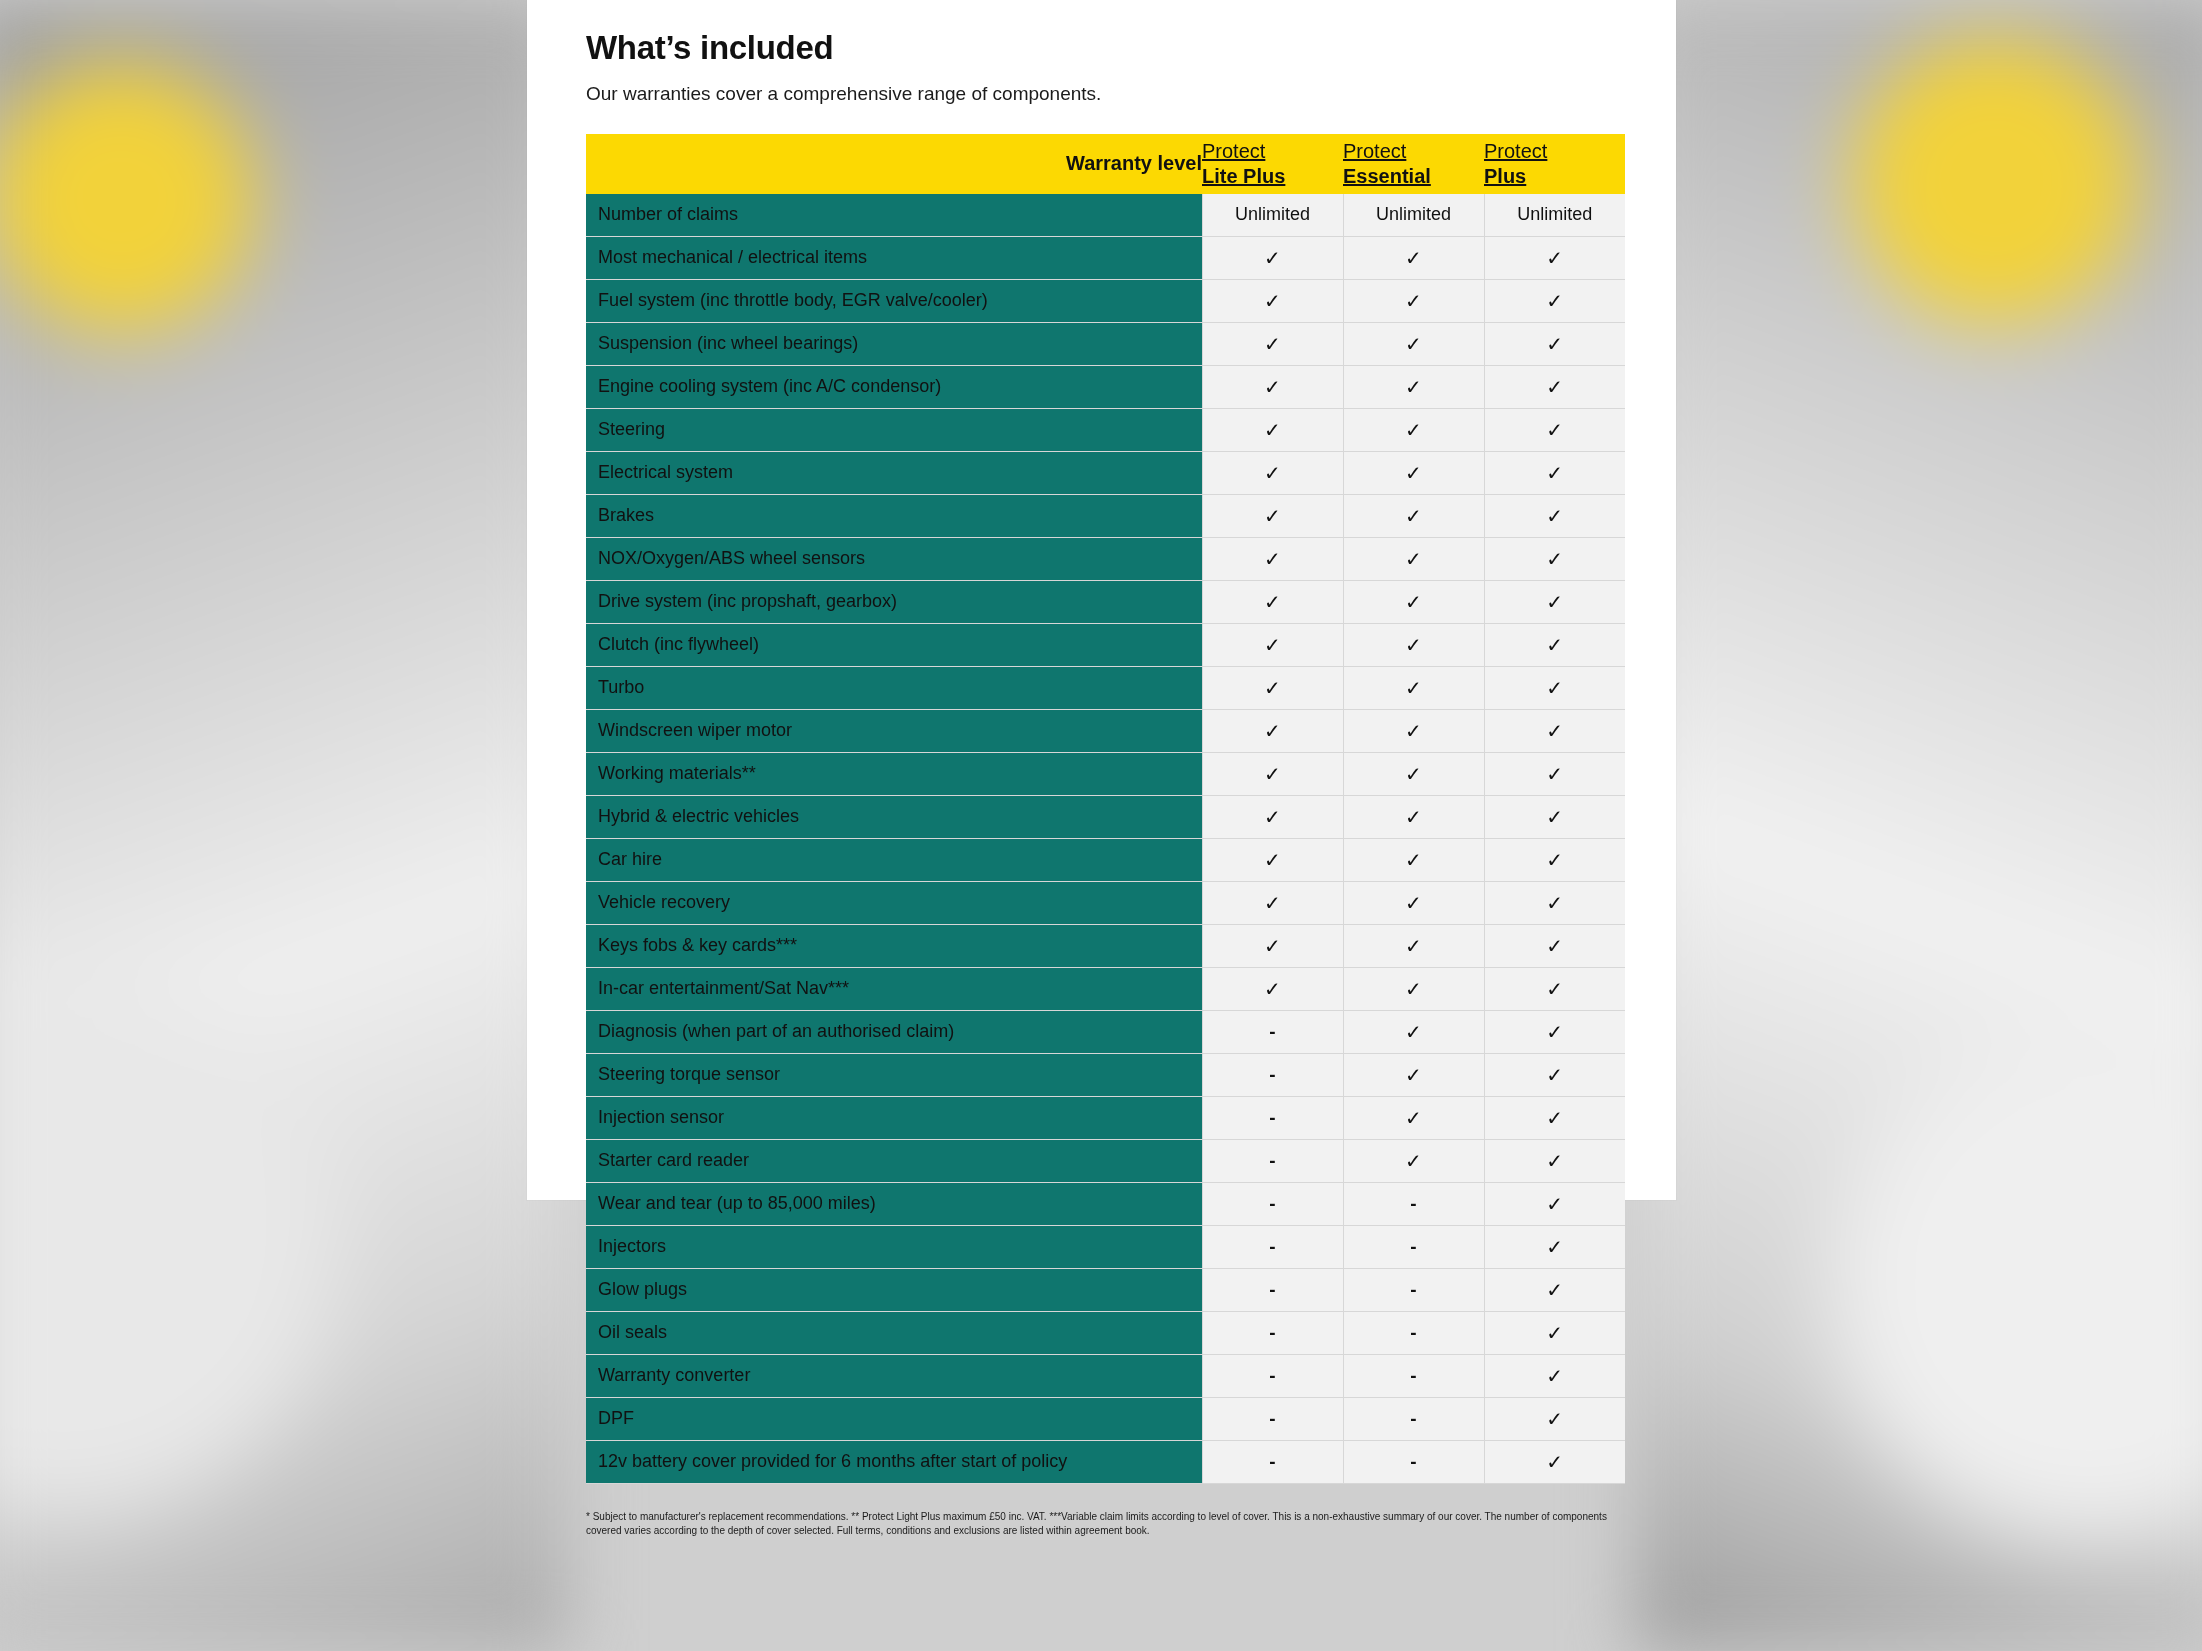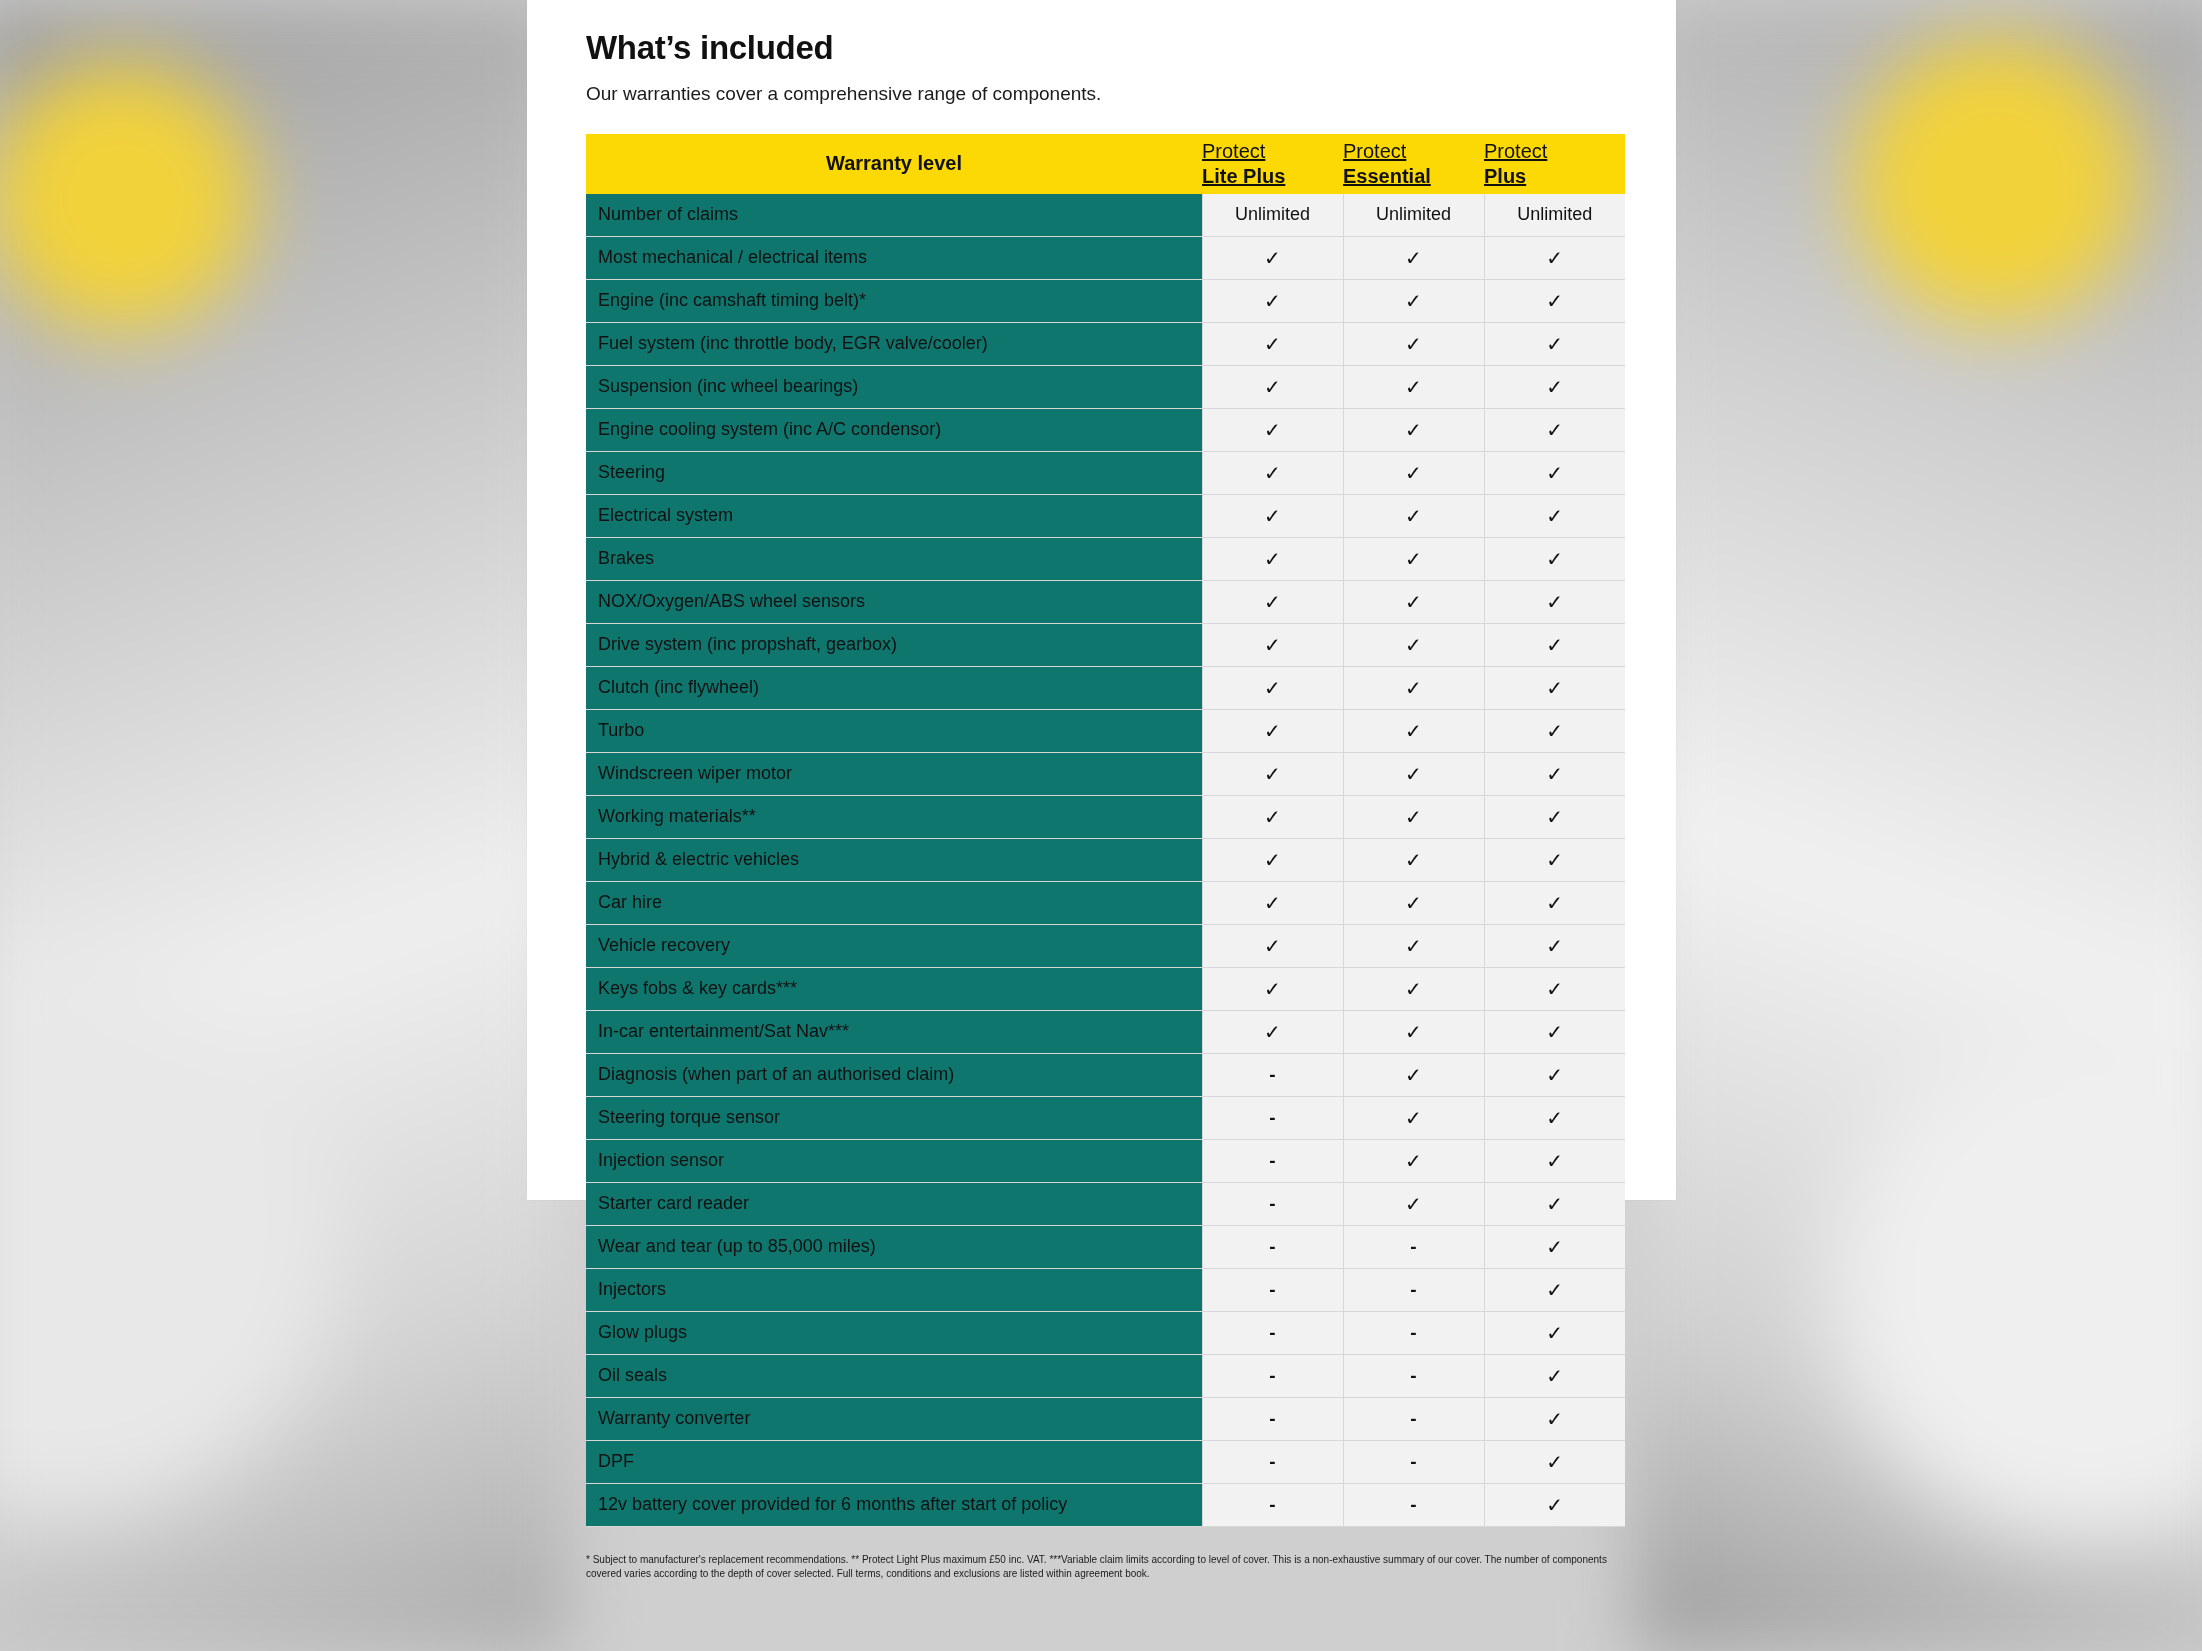--- a/index.html
+++ b/index.html
@@ -78,21 +78,21 @@
   table.warranty col.c-feature { width: 616px; }
   table.warranty col.c-plan { width: 141px; }
 
   thead th {
     background: #fcd902;
     height: 60px;
     vertical-align: middle;
     padding: 0;
   }
   th.feature-head {
-    text-align: center;
+    text-align: right;
     padding-left: 0;
     font-size: 20px;
     font-weight: bold;
     color: #111111;
     margin-top: 48px;
   }
   th.plan-head {
     text-align: left;
     font-size: 20px;
     font-weight: normal;
@@ -181,26 +181,20 @@
               <td class="cell"><span class="txt">Unlimited</span></td>
               <td class="cell last"><span class="txt">Unlimited</span></td>
             </tr>
             <tr>
               <td class="feature">Most mechanical / electrical items</td>
               <td class="cell"><span class="tick">✓</span></td>
               <td class="cell"><span class="tick">✓</span></td>
               <td class="cell last"><span class="tick">✓</span></td>
             </tr>
             <tr>
-              <td class="feature">Engine (inc camshaft timing belt)*</td>
-              <td class="cell"><span class="tick">✓</span></td>
-              <td class="cell"><span class="tick">✓</span></td>
-              <td class="cell last"><span class="tick">✓</span></td>
-            </tr>
-            <tr>
               <td class="feature">Fuel system (inc throttle body, EGR valve/cooler)</td>
               <td class="cell"><span class="tick">✓</span></td>
               <td class="cell"><span class="tick">✓</span></td>
               <td class="cell last"><span class="tick">✓</span></td>
             </tr>
             <tr>
               <td class="feature">Suspension (inc wheel bearings)</td>
               <td class="cell"><span class="tick">✓</span></td>
               <td class="cell"><span class="tick">✓</span></td>
               <td class="cell last"><span class="tick">✓</span></td>

